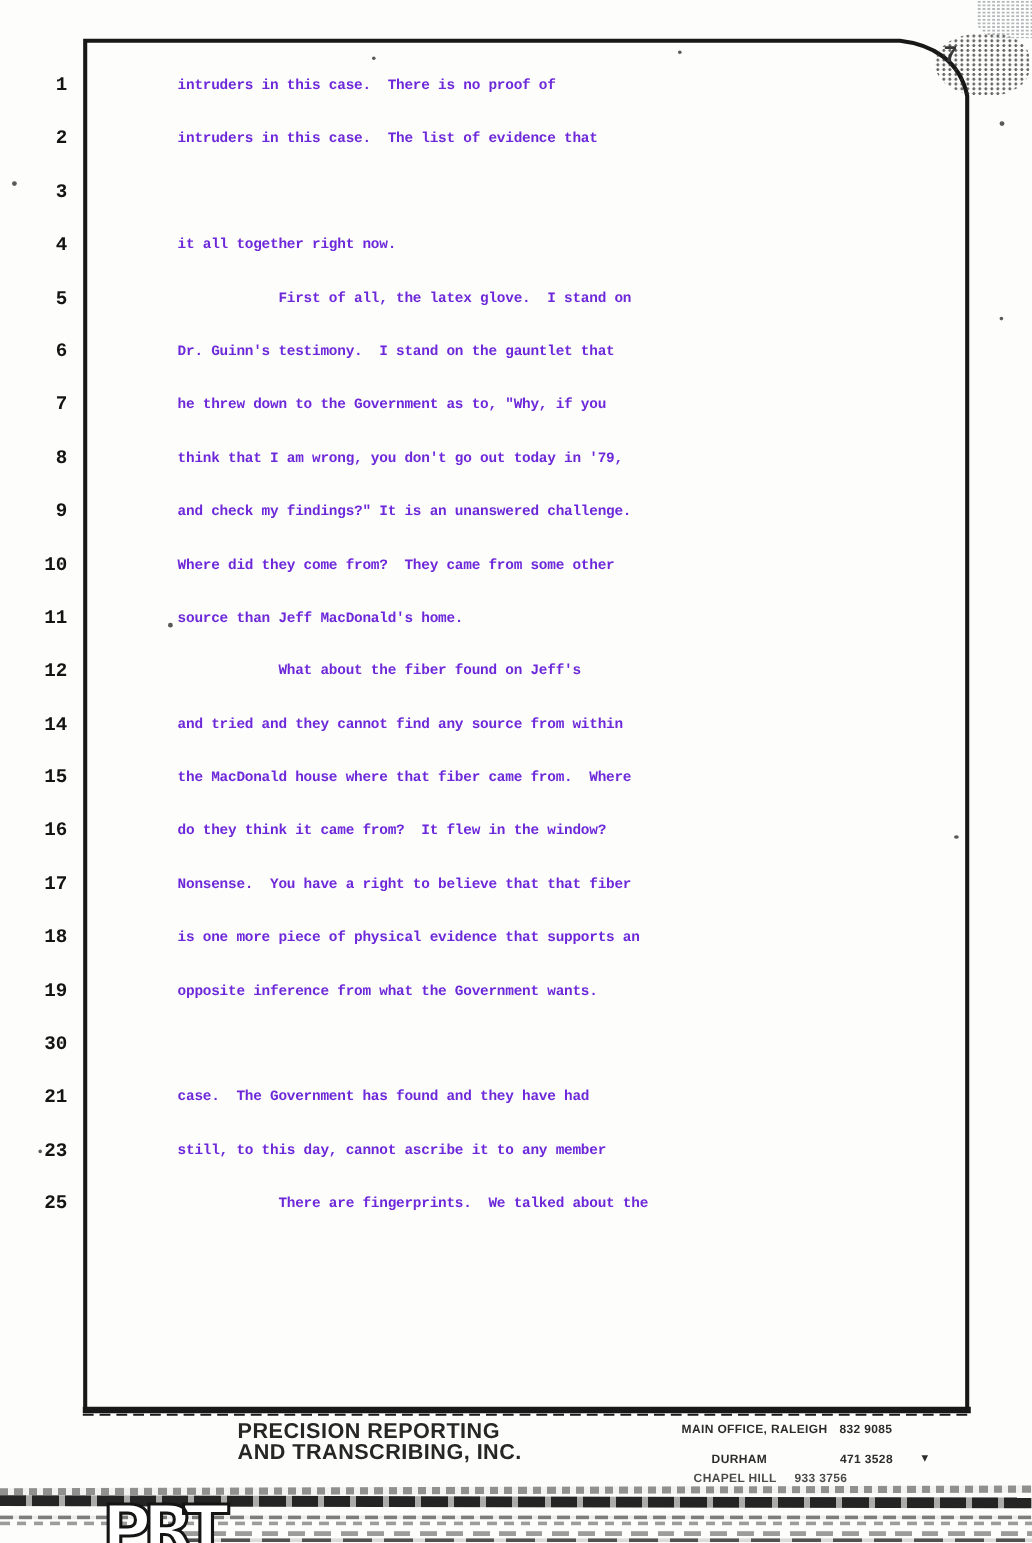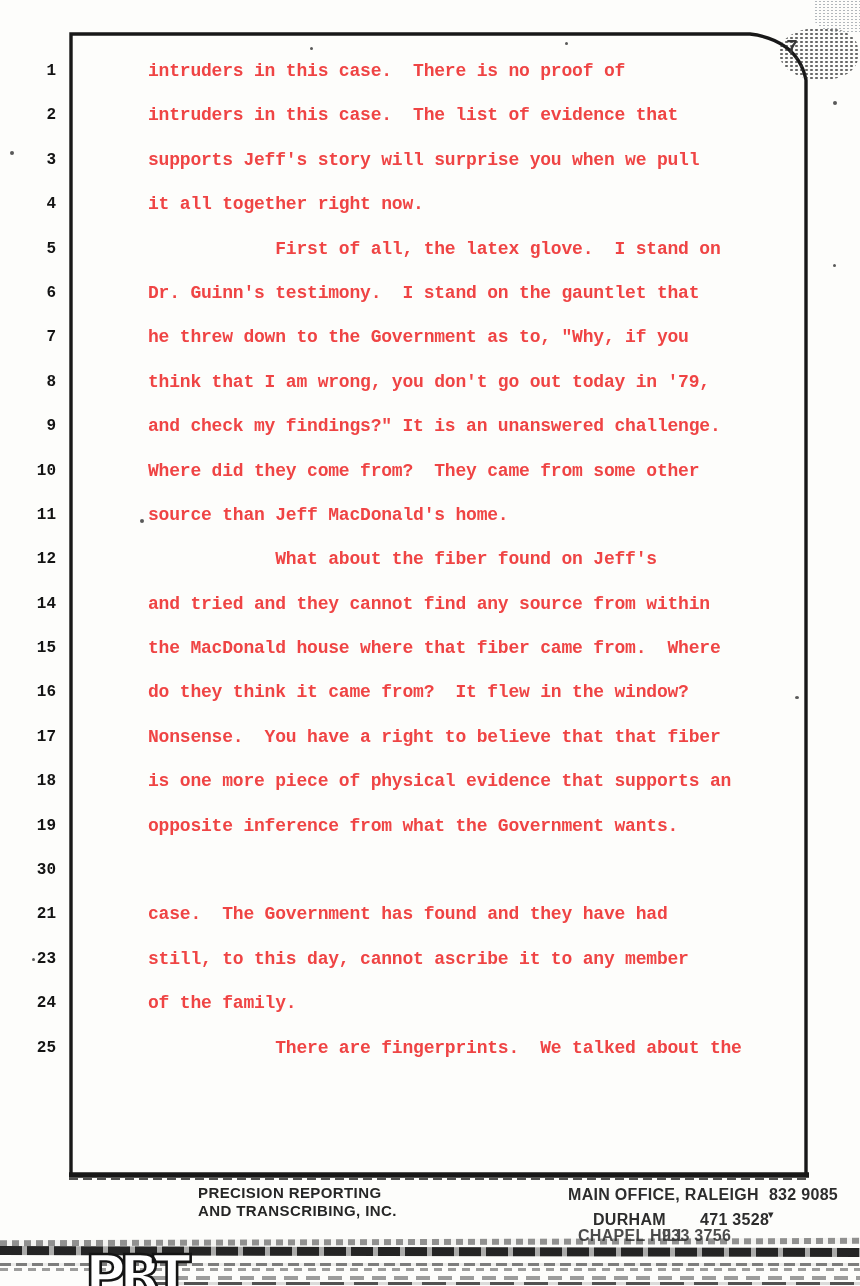--- a/index.html
+++ b/index.html
@@ -19,31 +19,31 @@
   .ln{
     position:absolute;left:0;top:0;width:56px;height:44.4px;line-height:44.4px;
     text-align:right;
     font-family:"Liberation Mono","DejaVu Sans Mono",monospace;
     font-size:16px;font-weight:700;color:#141414;
   }
   .lt{
     position:absolute;left:148px;top:0;height:44.4px;line-height:44.4px;
     white-space:pre;
     font-family:"Liberation Mono","DejaVu Sans Mono",monospace;
-    font-size:18px;font-weight:700;color:#ef4444;
+    font-size:12px;font-weight:700;color:#6d28d9;
     letter-spacing:-0.2px;
   }
 
   
   .logo-wrap{position:absolute;left:84px;top:1244px;z-index:3;}
   .company{
     position:absolute;left:198px;top:1184px;z-index:3;
-    font-size:15px;font-weight:700;color:#262626;letter-spacing:.4px;line-height:17.5px;
-  }
-  .contact-row{position:absolute;z-index:3;font-size:16px;font-weight:700;color:#2d2d2d;letter-spacing:.3px;white-space:nowrap;}
+    font-size:18px;font-weight:700;color:#262626;letter-spacing:.4px;line-height:17.5px;
+  }
+  .contact-row{position:absolute;z-index:3;font-size:10px;font-weight:700;color:#2d2d2d;letter-spacing:.3px;white-space:nowrap;}
   .contact-row .lbl{display:inline-block;}
   .c1{left:568px;top:1186px;}
   .c1 .lbl{margin-right:10px;}
   .c2{left:593px;top:1211px;}
   .c2 .lbl{width:107px;}
   .c3{left:578px;top:1227px;filter:blur(.4px);opacity:.85;}
   .c3 .lbl{width:84px;}
   .durham-mark{position:absolute;left:768px;top:1208px;z-index:3;font-size:11px;color:#2d2d2d;}
 
   
@@ -103,21 +103,20 @@
     <div class="row">
         <span class="ln">1</span>
         <span class="lt">intruders in this case.  There is no proof of</span>
       </div>
     <div class="row">
         <span class="ln">2</span>
         <span class="lt">intruders in this case.  The list of evidence that</span>
       </div>
     <div class="row">
         <span class="ln">3</span>
-        <span class="lt">supports Jeff's story will surprise you when we pull</span>
       </div>
     <div class="row">
         <span class="ln">4</span>
         <span class="lt">it all together right now.</span>
       </div>
     <div class="row">
         <span class="ln">5</span>
         <span class="lt">            First of all, the latex glove.  I stand on</span>
       </div>
     <div class="row">
@@ -175,24 +174,20 @@
     <div class="row">
         <span class="ln">30</span>
       </div>
     <div class="row">
         <span class="ln">21</span>
         <span class="lt">case.  The Government has found and they have had</span>
       </div>
     <div class="row">
         <span class="ln">23</span>
         <span class="lt">still, to this day, cannot ascribe it to any member</span>
-      </div>
-    <div class="row">
-        <span class="ln">24</span>
-        <span class="lt">of the family.</span>
       </div>
     <div class="row">
         <span class="ln">25</span>
         <span class="lt">            There are fingerprints.  We talked about the</span>
       </div>
   </div>
 
   <div class="logo-wrap">
     <svg width="110" height="62" viewBox="0 0 110 62">
       <text x="1" y="50" font-family="'DejaVu Sans', sans-serif" font-size="56" font-weight="bold" fill="#ffffff" stroke="#141414" stroke-width="2.6" letter-spacing="-7">PRT</text>

